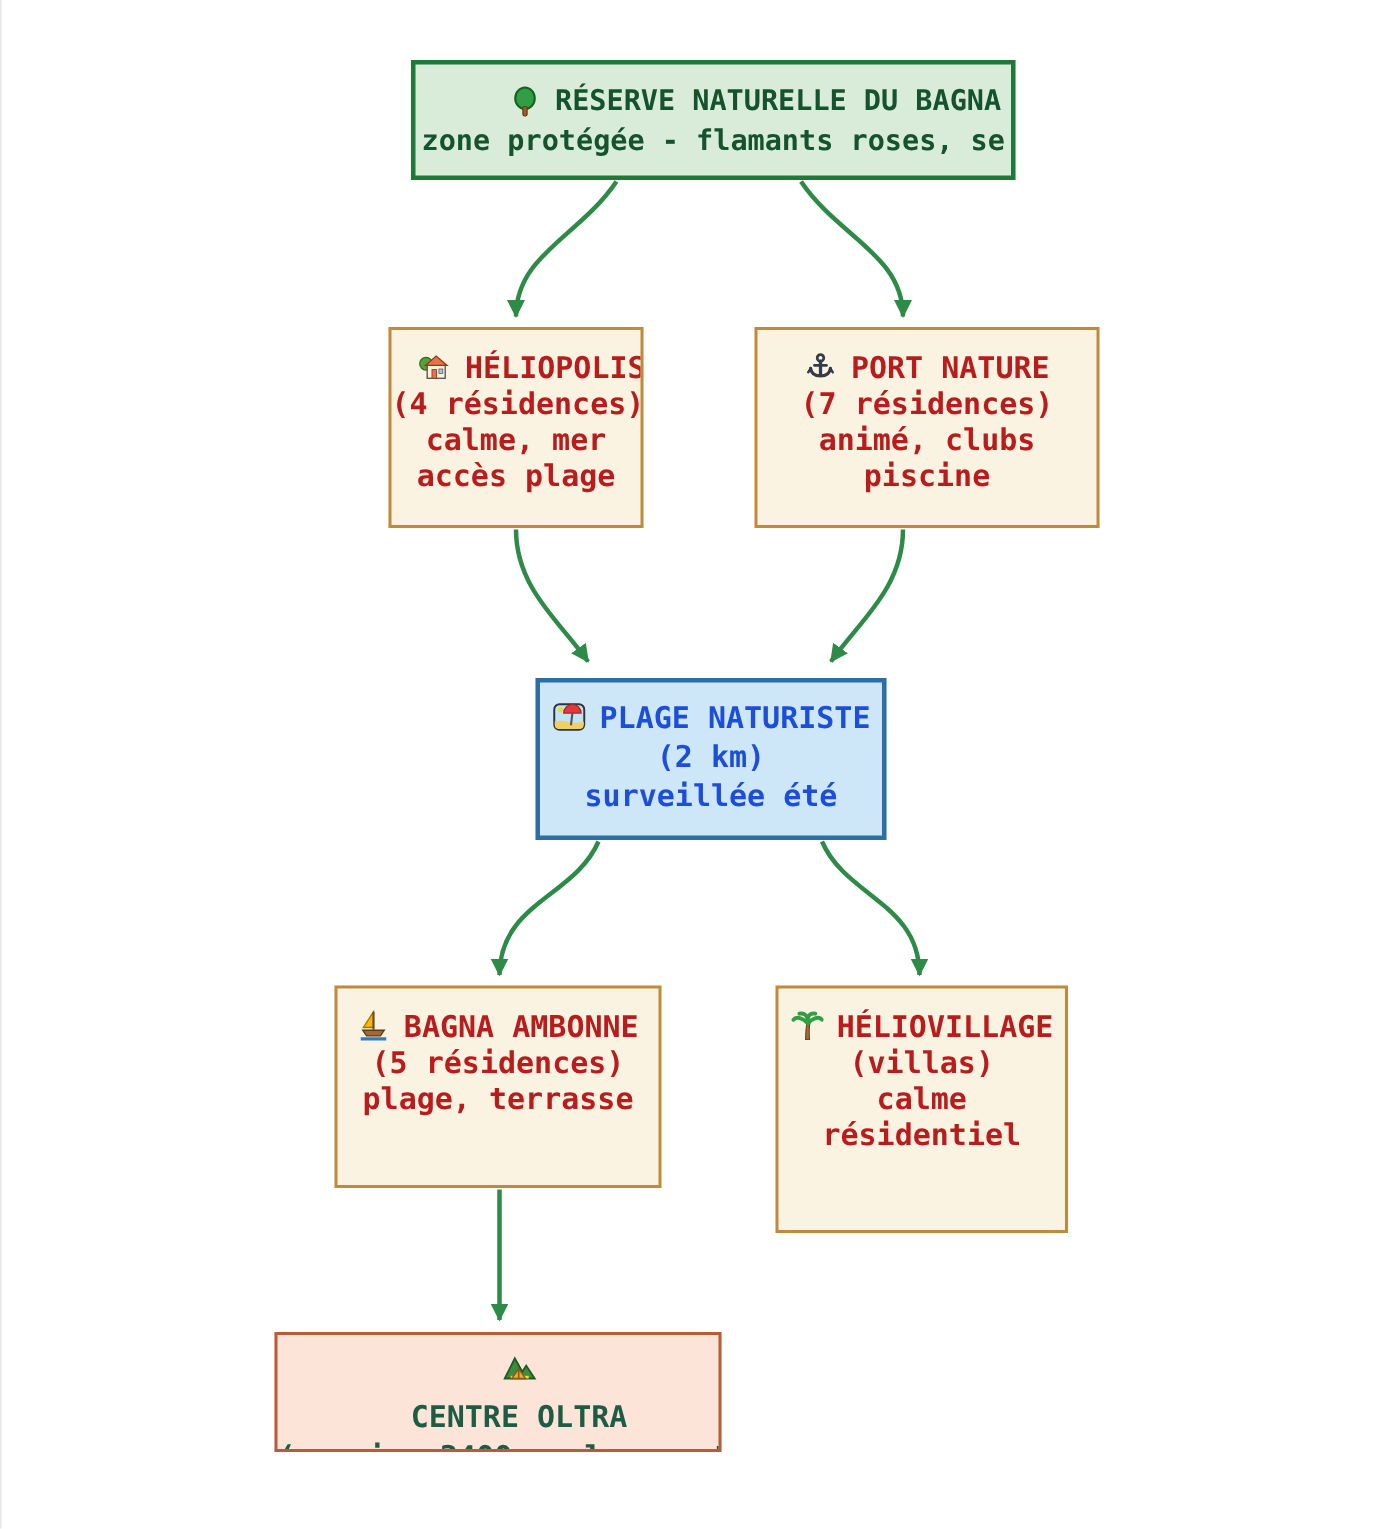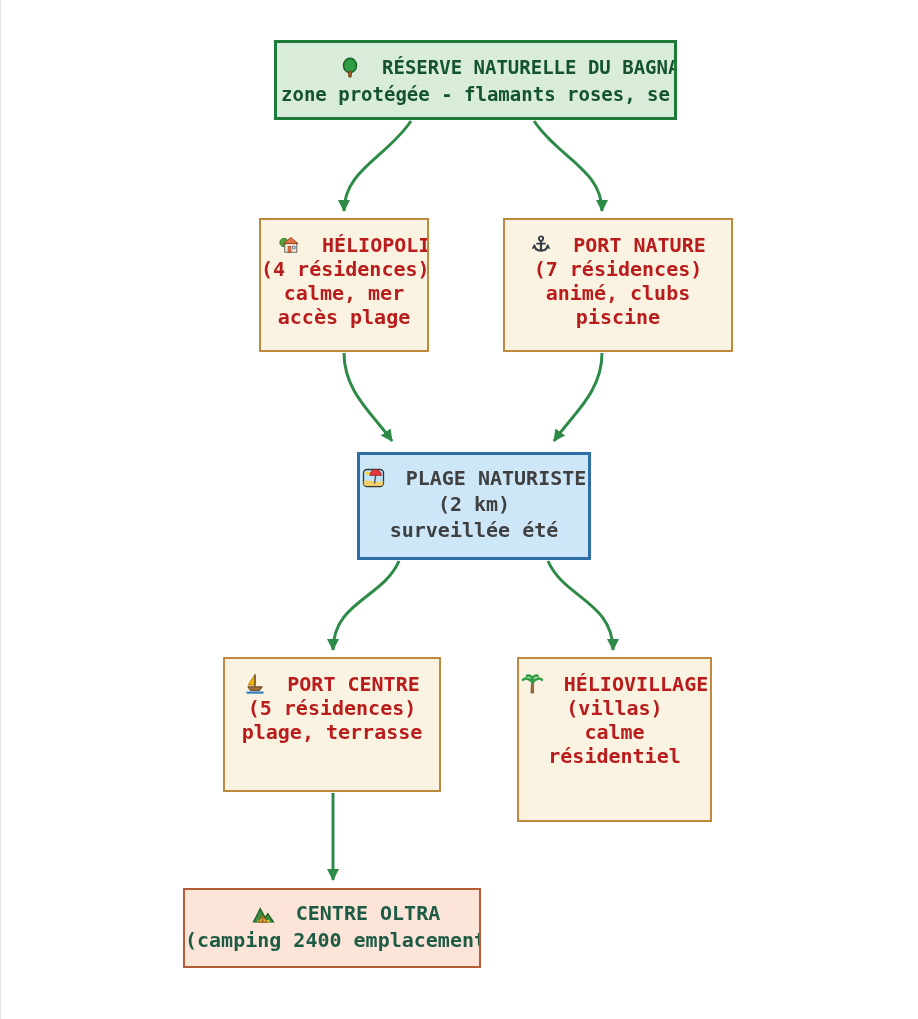--- a/index.html
+++ b/index.html
@@ -9,21 +9,21 @@
     border-left:1px solid #e6e6e6;
   }
   .canvas{position:absolute;inset:0;}
   svg.edges{position:absolute;left:0;top:0;width:918px;height:1019px;pointer-events:none;}
 
   .node{
     position:absolute;box-sizing:border-box;overflow:hidden;
     font-weight:bold;text-align:center;
   }
   .line{white-space:nowrap;}
-  .title-row{display:flex;align-items:center;justify-content:center;gap:21px;white-space:nowrap;}
+  .title-row{display:flex;align-items:center;justify-content:center;gap:9px;white-space:nowrap;}
   .icon{display:inline-flex;flex:0 0 auto;}
 
   
   .n-reserve{
     left:273px;top:40px;width:403px;height:80px;
     background:#d9ecda;border:3px solid #1e7a38;color:#14532d;
     font-size:19px;line-height:27px;padding-top:11px;
   }
   .n-reserve .title-row{justify-content:flex-start;padding-left:62px;}
 
@@ -34,31 +34,31 @@
   }
   .n-heliopolis{left:258px;top:218px;width:170px;height:134px;}
   .n-heliopolis .title-row{justify-content:flex-start;padding-left:18px;}
   .n-portnature{left:502px;top:218px;width:230px;height:134px;}
   .n-portambonne{left:222px;top:657px;width:218px;height:135px;}
   .n-heliovillage{left:516px;top:657px;width:195px;height:165px;}
 
   
   .n-plage{
     left:356px;top:452px;width:234px;height:108px;
-    background:#cde7f8;border:3px solid #2c6ea5;color:#404040;
+    background:#cde7f8;border:3px solid #2c6ea5;color:#1d4ed8;
     font-size:20px;line-height:26px;padding-top:10px;
   }
 
   
   .n-oltra{
     left:182px;top:888px;width:298px;height:80px;
     background:#fce4d9;border:2px solid #b65c38;color:#1e5b45;
     font-size:20px;line-height:27px;padding-top:10px;
   }
-  .n-oltra .title-row{padding-left:28px;}
+  .n-oltra .title-row{padding-left:28px;flex-direction:column;}
 </style>
 </head>
 <body>
 
 <div class="canvas">
 
   <svg class="edges" viewBox="0 0 918 1019">
     <defs>
       <marker id="ah" markerUnits="userSpaceOnUse" markerWidth="18" markerHeight="18" refX="11" refY="6" orient="auto">
         <path d="M0,0 L12,6 L0,12 Z" fill="#2e8b47"></path>
@@ -146,21 +146,21 @@
   <div class="node n-beige n-portambonne">
     <div class="title-row">
       <span class="icon">
         <svg width="22" height="22" viewBox="0 0 22 22">
           <polygon points="11,1.5 11,12 4.2,12" fill="#f5b700" stroke="#a87700" stroke-width="0.9"></polygon>
           <line x1="11" y1="1.5" x2="11" y2="13.5" stroke="#6b4b2a" stroke-width="1.4"></line>
           <path d="M3.8,13.8 L18.2,13.8 L15.6,17.6 L6.4,17.6 Z" fill="#9c6b3c" stroke="#5e3a1c" stroke-width="0.9"></path>
           <line x1="2.5" y1="19.6" x2="19.5" y2="19.6" stroke="#2d7fc1" stroke-width="2.2"></line>
         </svg>
       </span>
-      <span class="line">PORT CENTRE</span>
+      <span class="line">BAGNA AMBONNE</span>
     </div>
     <div class="line">(5 résidences)</div>
     <div class="line">plage, terrasse</div>
   </div>
 
   <div class="node n-beige n-heliovillage">
     <div class="title-row">
       <span class="icon">
         <svg width="22" height="22" viewBox="0 0 22 22">
           <path d="M10,20 C10.2,14 10.4,11 11,9 L13,9 C12.5,11 12.3,14 12.7,20 Z" fill="#9c6b3c" stroke="#6e4420" stroke-width="0.7"></path>

